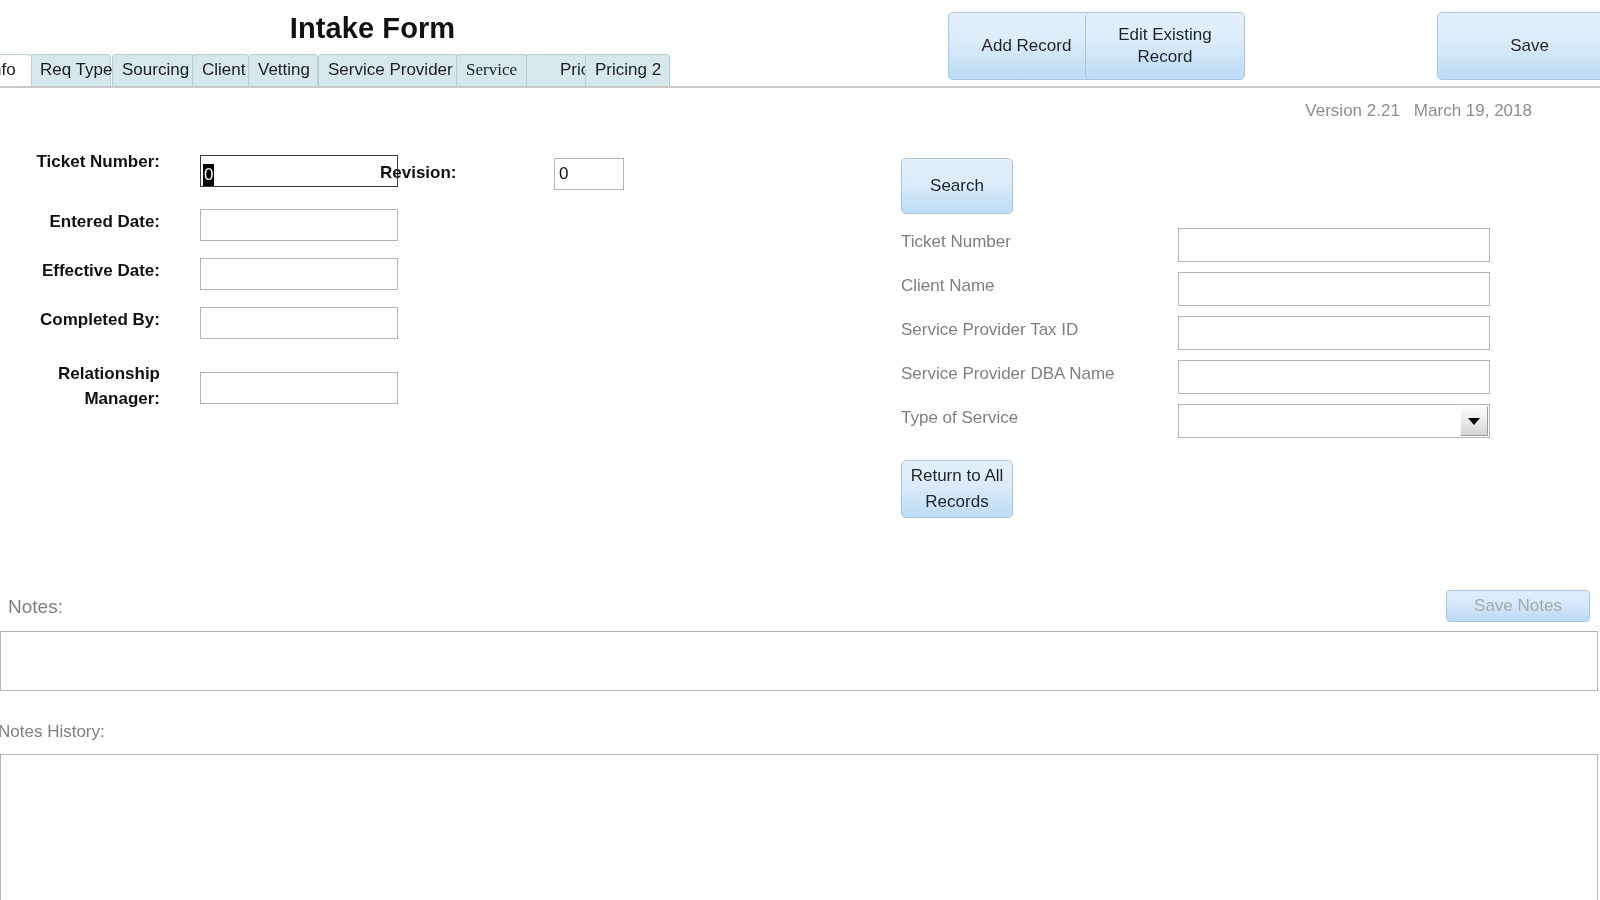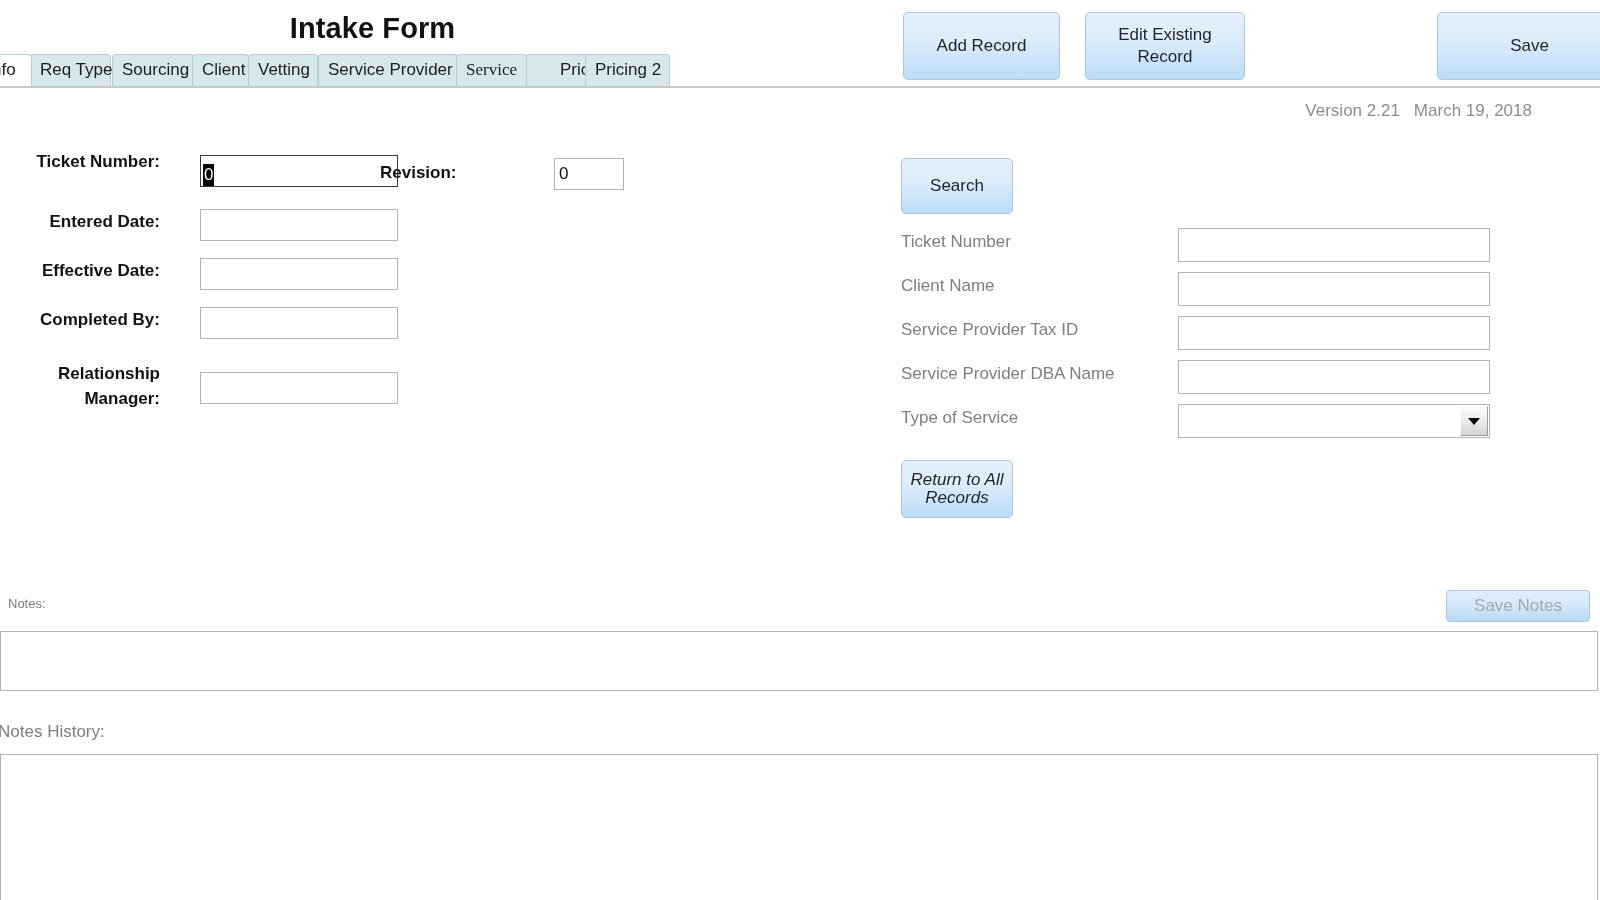--- a/index.html
+++ b/index.html
@@ -45,21 +45,21 @@
     font-size: 17px;
     line-height: 22px;
     text-align: center;
     display: flex;
     align-items: center;
     justify-content: center;
     box-sizing: border-box;
     padding: 2px 6px;
     cursor: pointer;
   }
-  #btn-add-record { left: 903px; top: 12px; width: 157px; height: 68px; }
+  #btn-add-record { left: 948px; top: 12px; width: 157px; height: 68px; }
   #btn-edit-record { left: 1085px; top: 12px; width: 160px; height: 68px; }
   #btn-save-top   { left: 1437px; top: 12px; width: 185px; height: 68px; }
 
   
   #tabstrip {
     position: absolute;
     left: 0;
     top: 54px;
     height: 34px;
     width: 1600px;
@@ -173,27 +173,26 @@
   }
   #btn-return-all {
     position: absolute;
     left: 21px; top: 310px;
     width: 112px; height: 58px;
     border: 1px solid #a8c6e0;
     border-radius: 5px;
     background: linear-gradient(to bottom, #e4f0fb 0%, #dcecfa 42%, #bcdcf7 100%);
     color: #1f2328;
     font-size: 17px;
-    line-height: 18px;
+    line-height: 26px;
     text-align: center;
     display: flex; align-items: center; justify-content: center;
     box-sizing: border-box;
     padding: 0 4px;
     cursor: pointer;
-    font-style: italic;
   }
   .sp-row { position: absolute; left: 21px; width: 700px; height: 34px; }
   .sp-label {
     position: absolute;
     left: 0; top: 4px;
     font-size: 17px;
     color: #7f7f7f;
     white-space: nowrap;
   }
   .sp-input {
@@ -233,21 +232,21 @@
     width: 0; height: 0;
     border-left: 6px solid transparent;
     border-right: 6px solid transparent;
     border-top: 7px solid #050505;
   }
 
   
   #notes-label {
     position: absolute;
     left: 8px; top: 596px;
-    font-size: 13px;
+    font-size: 19px;
     color: #7f7f7f;
   }
   #btn-save-notes {
     position: absolute;
     left: 1446px; top: 590px;
     width: 144px; height: 32px;
     border: 1px solid #a8c6e0;
     border-radius: 4px;
     background: linear-gradient(to bottom, #e0eefb 0%, #d6e8fa 45%, #b9daf6 100%);
     color: #a9a9a9;

